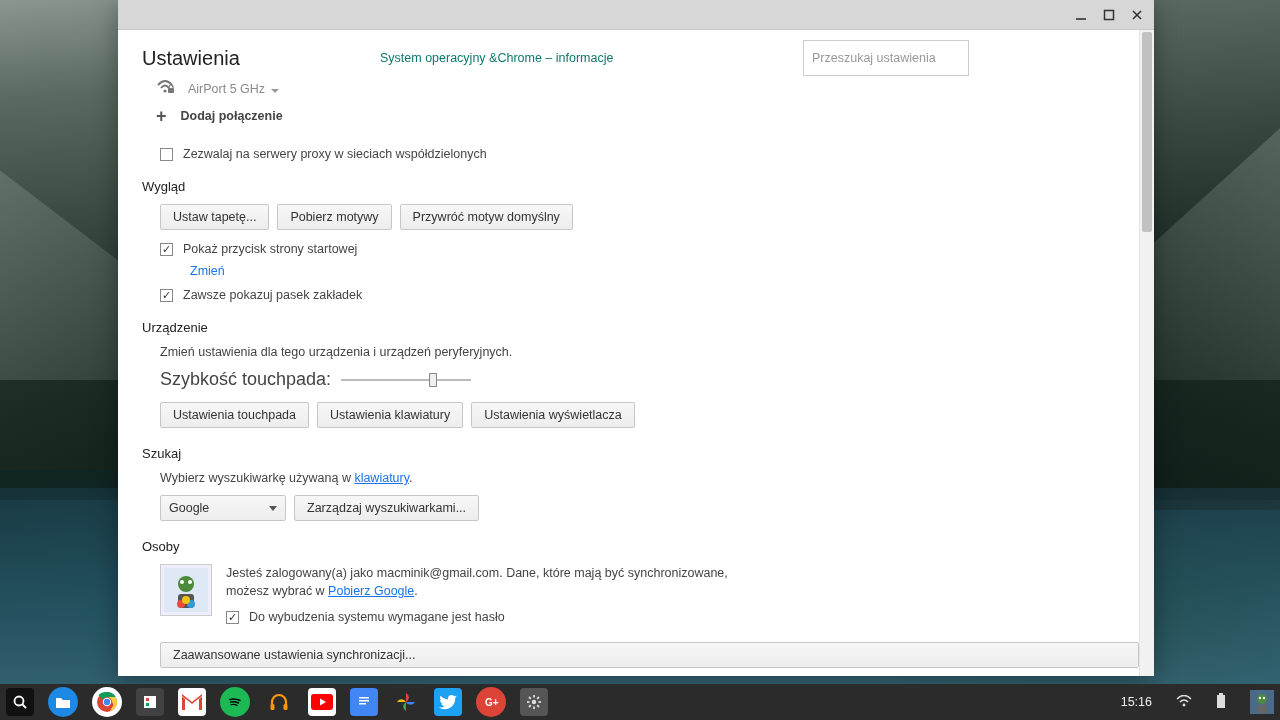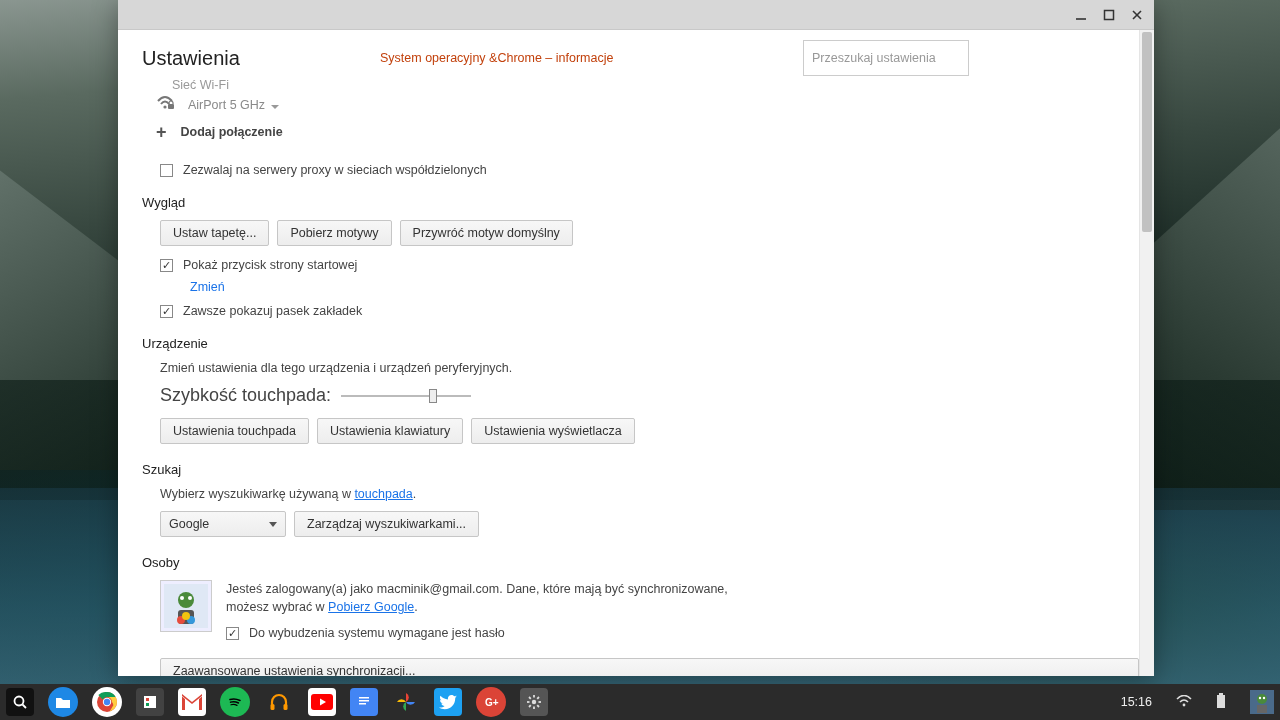--- a/index.html
+++ b/index.html
@@ -34,21 +34,21 @@
     position: absolute; left:0; right:15px; top:30px; bottom:0; overflow:hidden; padding: 0 0 0 24px;
   }
   .scrollbar-track {
     position:absolute; right:0; top:30px; bottom:0; width:15px; background:#f1f1f1; border-left:1px solid #e5e5e5;
   }
   .scrollbar-thumb { position:absolute; left:2px; right:2px; top:2px; height:200px; background:#c1c1c1; border-radius:2px; }
   .header {
     display:flex; align-items:center; gap:20px; padding-top:10px; padding-bottom:6px;
   }
   .header h1 { font-size:20px; font-weight:400; color:#222; flex: 0 0 218px; }
-  .header .chrome-link { color:#c2410c; font-size:12.5px; }
+  .header .chrome-link { color:#0f766e; font-size:12.5px; }
   .header .search-wrap { margin-left:auto; margin-right:170px;}
   .header input {
     width: 166px; height: 36px; border:1px solid #ccc; padding: 8px 8px; font-size:12.5px; color:#555;
   }
   .header input::placeholder { color:#999; }
   .section-title { font-size:13px; color:#222; margin-top:18px; margin-bottom:10px; }
   .row { display:flex; align-items:center; gap:10px; font-size:12.5px; color:#444; margin-left:18px; margin-bottom:8px; }
   .rowi { display:flex; align-items:center; gap:14px; font-size:12.5px; color:#444; margin-left:14px; margin-bottom:10px; }
   .network-name { color:#8a8a8a; font-size:12.5px; }
   .dim-text { color:#999; font-size:12.5px; margin-left:30px; margin-top:-4px; margin-bottom:6px;}
@@ -130,21 +130,20 @@
 
   <div class="content">
     <div class="header">
       <h1>Ustawienia</h1>
       <span class="chrome-link link">System operacyjny &amp;Chrome – informacje</span>
       <div class="search-wrap">
         <input type="text" placeholder="Przeszukaj ustawienia" style="">
       </div>
     </div>
 
-    <div class="dim-text">Sieć Wi-Fi</div>
     <div class="rowi" style="margin-top:-2px;">
       <span>
         <svg width="18" height="14" viewBox="0 0 18 14">
             <path d="M2 5 Q9 -3 16 5" fill="none" stroke="#777" stroke-width="2"></path>
             <path d="M5 8 Q9 3 13 8" fill="none" stroke="#777" stroke-width="2"></path>
             <circle cx="9" cy="11" r="1.6" fill="#777"></circle>
             <rect x="12" y="8" width="6" height="5" rx="1" fill="#777"></rect>
             <path d="M13 8 v-1 a2 2 0 0 1 4 0 v1" fill="none" stroke="#777" stroke-width="1.2"></path>
           </svg>
       </span>
@@ -187,21 +186,21 @@
       </div>
     </div>
     <div class="btn-row">
       <div class="btn">Ustawienia touchpada</div>
       <div class="btn">Ustawienia klawiatury</div>
       <div class="btn">Ustawienia wyświetlacza</div>
     </div>
 
     <div class="section-title">Szukaj</div>
     <div class="desc">
-      <span>Wybierz wyszukiwarkę używaną w </span><span class="link" style="text-decoration:underline;">touchpada</span><span>.</span>
+      <span>Wybierz wyszukiwarkę używaną w </span><span class="link" style="text-decoration:underline;">klawiatury</span><span>.</span>
     </div>
     <div class="btn-row">
       <div class="select">
         <span>Google</span>
           <span class="tri"></span>
       </div>
       <div class="btn">Zarządzaj wyszukiwarkami...</div>
     </div>
 
     <div class="section-title">Osoby</div>

